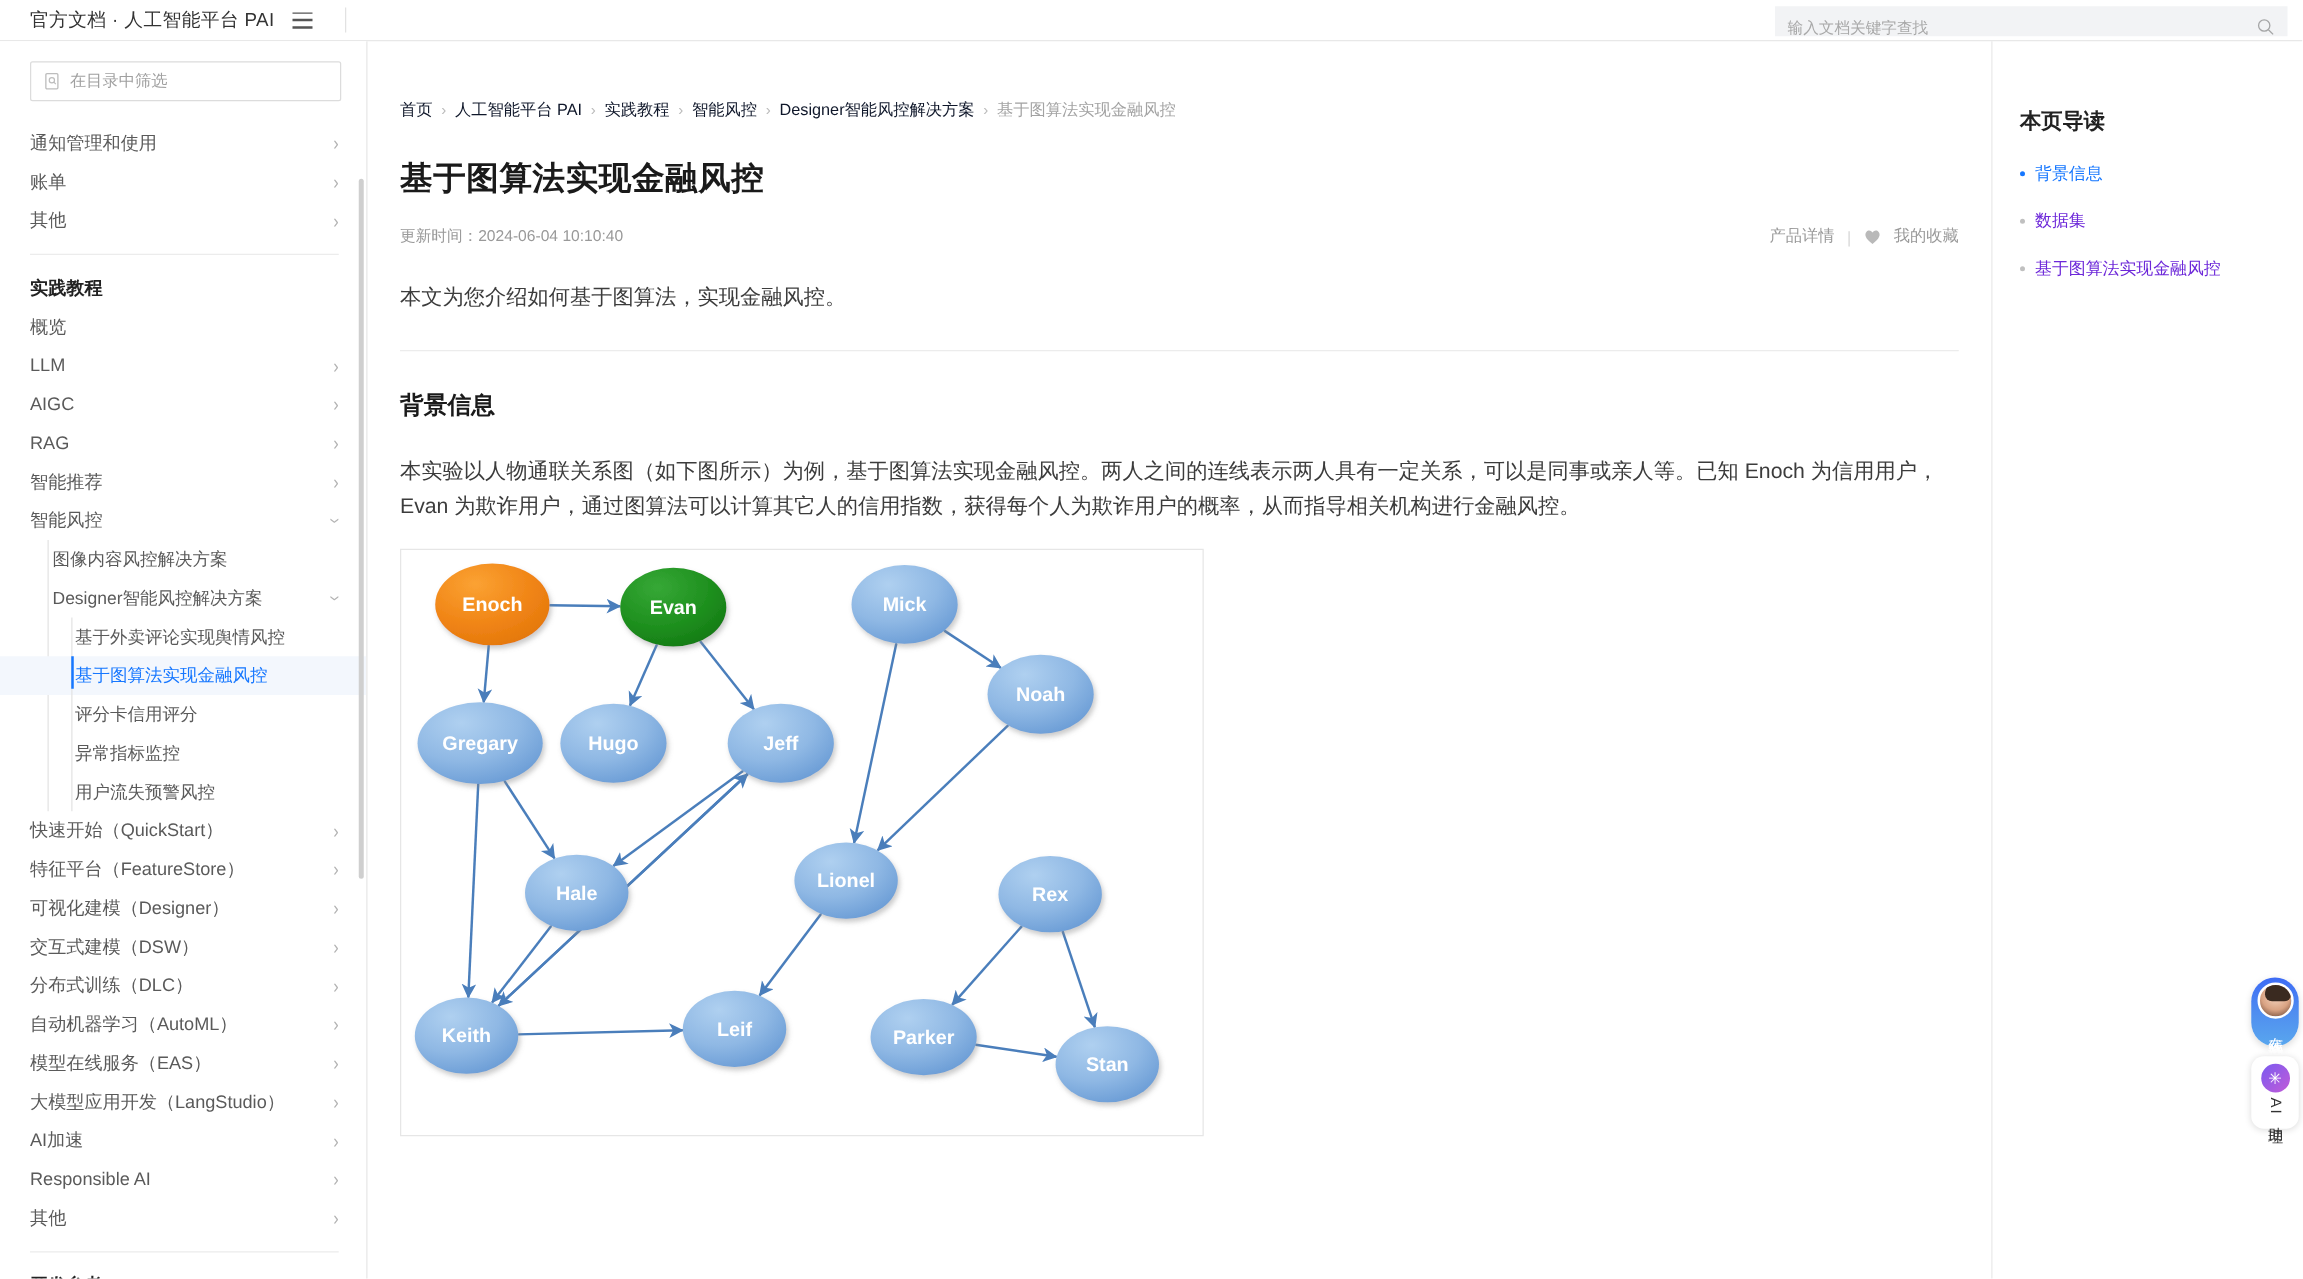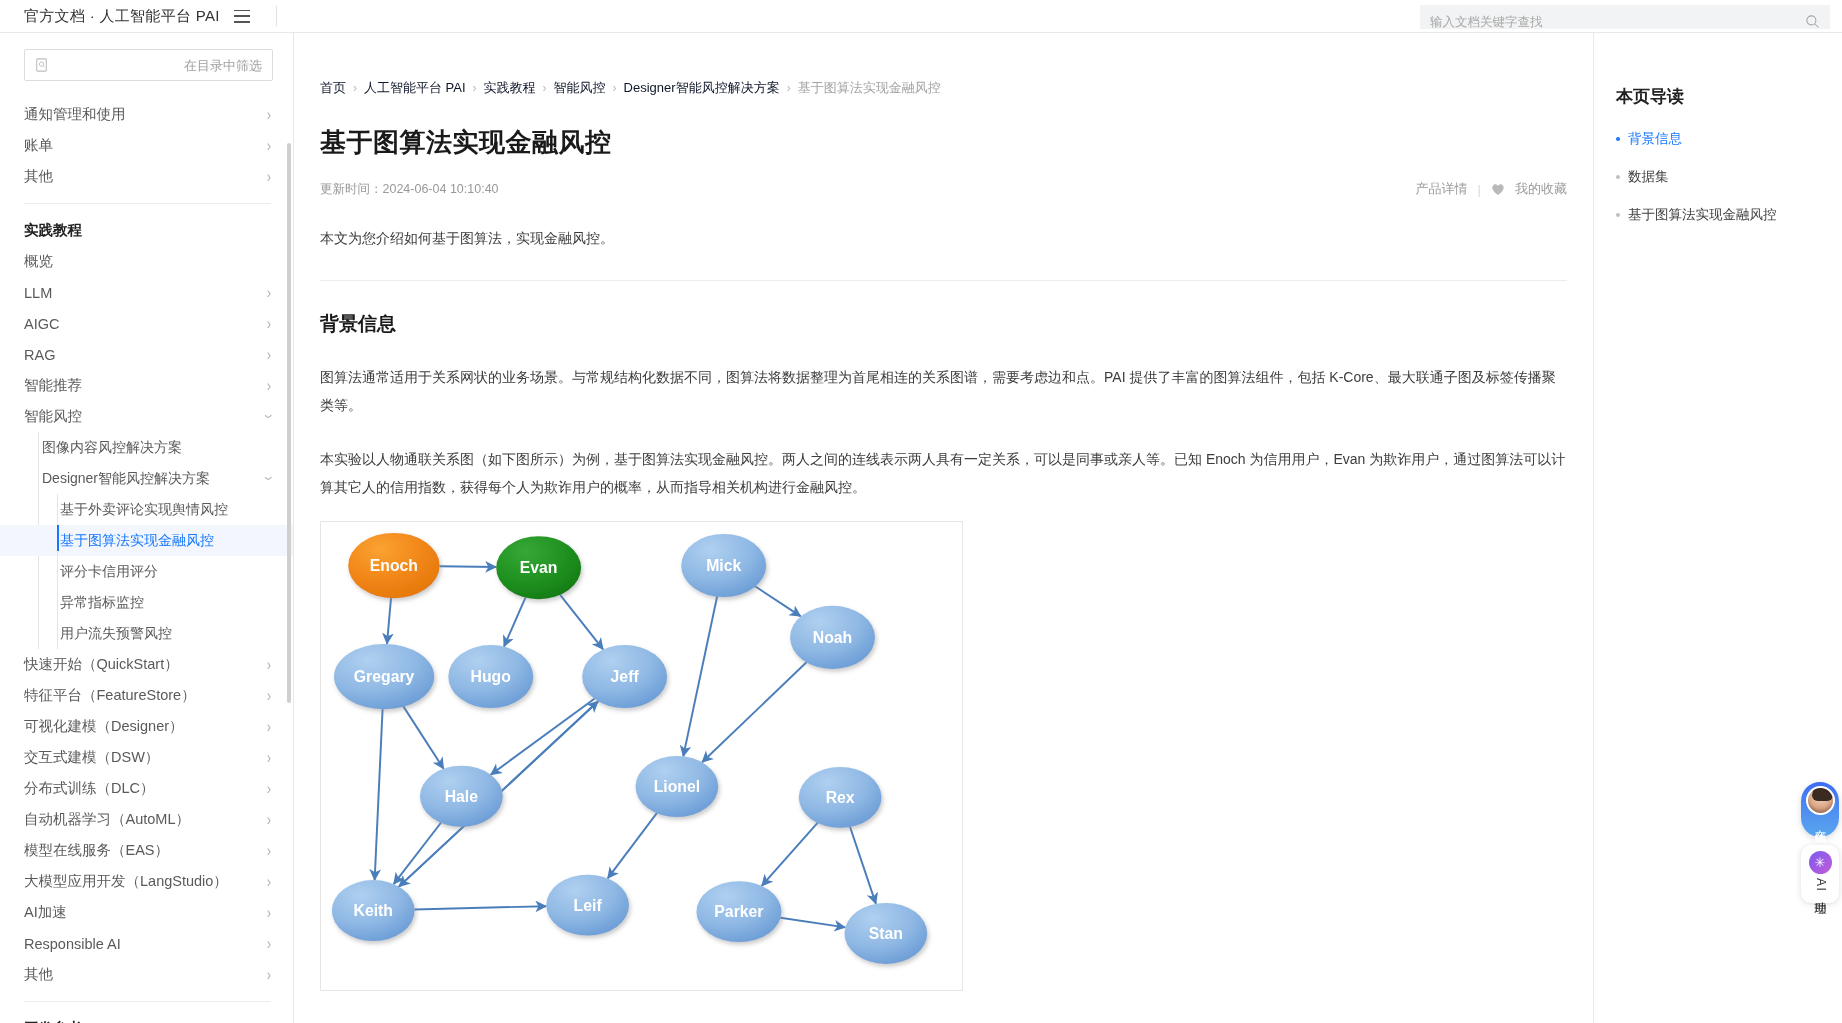--- a/index.html
+++ b/index.html
@@ -70,22 +70,21 @@
     height: 32px;
     border: 1px solid #dcdcdc;
     border-radius: 2px;
     display: flex; align-items: center;
     padding: 0 10px;
     gap: 8px;
   }
   .filterbox input {
     border: none; outline: none; background: transparent;
     font-size: 13px; flex: 1; color: #ec4899;
-    font-family: Liberation Sans, sans-serif;
-    text-align: right;
+    font-family: Liberation Serif, serif;
   }
   .filterbox input::placeholder { color: #a0a0a0; }
 
   .navlist { margin-top: 18px; }
   .nav-item {
     display: flex; align-items: center; justify-content: space-between;
     padding: 0 22px 0 24px;
     height: 31px;
     font-size: 14.5px;
     color: #5a5a5a;
@@ -145,21 +144,21 @@
   .meta-row {
     display:flex; align-items:center; justify-content: space-between;
     margin-top: 20px; font-size: 12.5px; color:#999;text-align:right;
   }
   .meta-right { display:flex; align-items:center; gap: 10px; color:#9a9a9a; font-size: 13px;}
   .meta-right .pipe { color:#d8d8d8; }
   .heart { width: 14px; height: 13px; }
   .meta-right span { cursor: pointer; }
 
   p.body-text {
-    font-size: 14px; line-height: 28px; color: #3c3c3c;
+    font-size: 17px; line-height: 28px; color: #3c3c3c;
     margin-top: 26px;
   }
   .hr { height:1px; background:#ececec; margin-top: 28px; }
 
   h2.sec-h2 {
     font-size: 19px; font-weight: bold; color: #1a1a1a;
     margin-top: 30px;
   }
 
   .figure {
@@ -174,21 +173,21 @@
 
   
   .toc {
     width: 248px; flex: none;
     padding: 52px 0 0 22px;
     background:#fff;
   }
   .toc h3 { font-size: 17px; color:#222; font-weight: bold; }
   .toc ul { list-style: none; margin-top: 22px; }
   .toc li {
-    font-size: 13.5px; color:#404040; margin-bottom: 20px;
+    font-size: 13.5px; color:#6d28d9; margin-bottom: 20px;
     display:flex; align-items:flex-start; gap: 8px; cursor:pointer;
     line-height: 18px;
   }
   .toc li .dot { width:4px; height:4px; border-radius:50%; background:#c0c0c0; margin-top:7px; flex:none;}
   .toc li.active { color:#1677ff; }
   .toc li.active .dot { background:#1677ff; }
 
   
   .floaters {
     position: absolute; right: 0; top: 782px;
@@ -425,21 +424,20 @@
           <span>我的收藏</span>
         </div>
       </div>
 
       <p class="body-text">本文为您介绍如何基于图算法，实现金融风控。</p>
 
       <div class="hr"></div>
 
       <h2 class="sec-h2">背景信息</h2>
 
-      <p class="body-text">图算法通常适用于关系网状的业务场景。与常规结构化数据不同，图算法将数据整理为首尾相连的关系图谱，需要考虑边和点。PAI 提供了丰富的图算法组件，包括 K-Core、最大联通子图及标签传播聚类等。</p>
       <p class="body-text">本实验以人物通联关系图（如下图所示）为例，基于图算法实现金融风控。两人之间的连线表示两人具有一定关系，可以是同事或亲人等。已知 Enoch 为信用用户，Evan 为欺诈用户，通过图算法可以计算其它人的信用指数，获得每个人为欺诈用户的概率，从而指导相关机构进行金融风控。</p>
 
       <div class="figure">
         <svg width="641" height="468" viewBox="0 0 575 430">
           <defs>
             <marker id="arr" markerWidth="7" markerHeight="7" refX="5.6" refY="3" orient="auto">
               <path d="M0,0 L6,3 L0,6 L1.6,3 Z" fill="#4A7EBB"></path>
             </marker>
             <radialGradient id="gBlue" cx="35%" cy="25%" r="85%">
               <stop offset="0%" stop-color="#AFD0F0"></stop>

